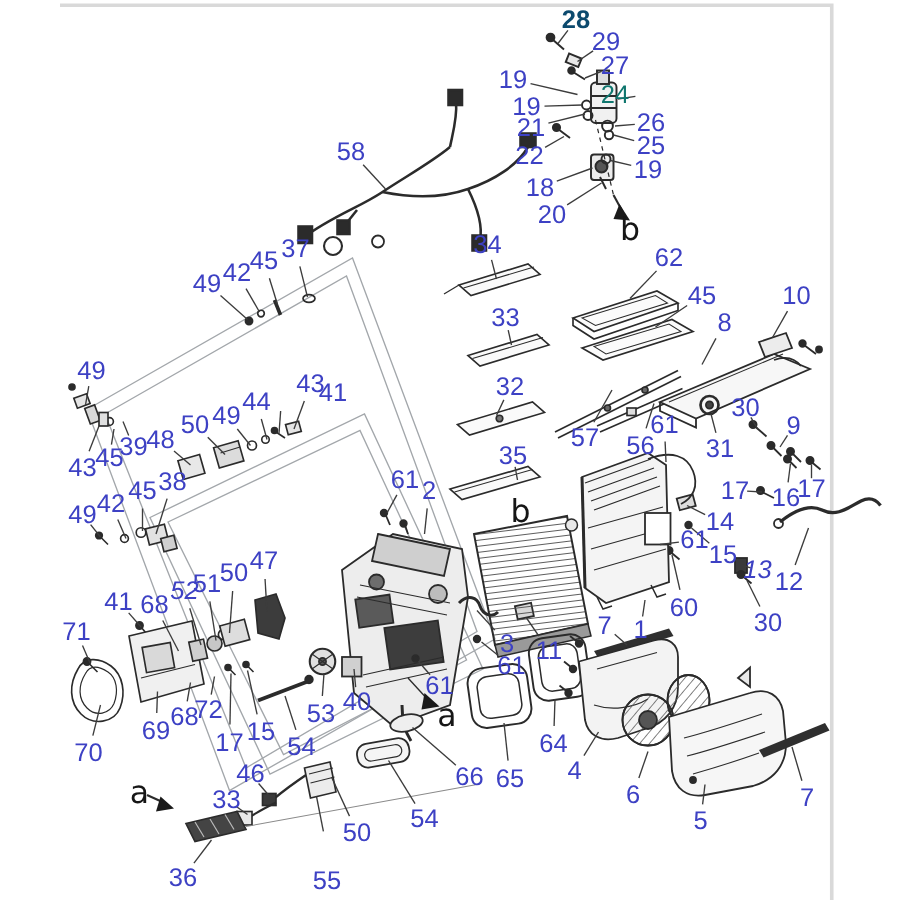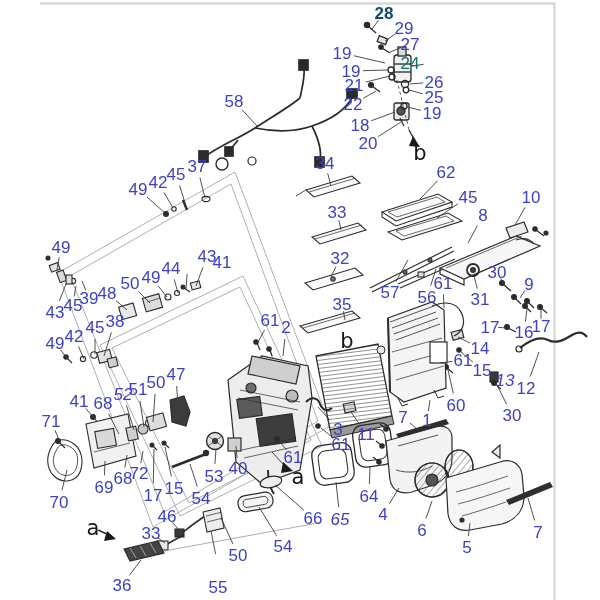--- a/index.html
+++ b/index.html
@@ -465,21 +465,21 @@
       <div class="callout" style="left: 238px; top: 468px; color: rgb(61, 65, 196);">40</div>
       <div class="callout" style="left: 167px; top: 516px; color: rgb(61, 65, 196);">46</div>
       <div class="callout" style="left: 151px; top: 533px; color: rgb(61, 65, 196);">33</div>
       <div class="callout letter" style="left: 93px; top: 528px; color: rgb(22, 22, 22);">a</div>
       <div class="callout" style="left: 122px; top: 585px; color: rgb(61, 65, 196);">36</div>
       <div class="callout" style="left: 218px; top: 566px; color: rgb(61, 65, 196); margin-top: 21px;">55</div>
       <div class="callout" style="left: 238px; top: 555px; color: rgb(61, 65, 196);">50</div>
       <div class="callout letter" style="left: 298px; top: 477px; color: rgb(22, 22, 22);">a</div>
       <div class="callout" style="left: 293px; top: 457px; color: rgb(61, 65, 196);">61</div>
       <div class="callout" style="left: 313px; top: 518px; color: rgb(61, 65, 196);">66</div>
-      <div class="callout" style="left: 340px; top: 519px; color: rgb(61, 65, 196); font-style: italic;">65</div>
+      <div class="callout" style="left: 340px; top: 519px; color: rgb(61, 65, 196);">65</div>
       <div class="callout" style="left: 283px; top: 546px; color: rgb(61, 65, 196);">54</div>
       <div class="callout" style="left: 369px; top: 496px; color: rgb(61, 65, 196);">64</div>
       <div class="callout" style="left: 383px; top: 514px; color: rgb(61, 65, 196);">4</div>
       <div class="callout" style="left: 422px; top: 530px; color: rgb(61, 65, 196);">6</div>
       <div class="callout" style="left: 467px; top: 547px; color: rgb(61, 65, 196);">5</div>
       <div class="callout" style="left: 538px; top: 532px; color: rgb(61, 65, 196);">7</div>
     </div>
 </div>
 
 </body></html>

